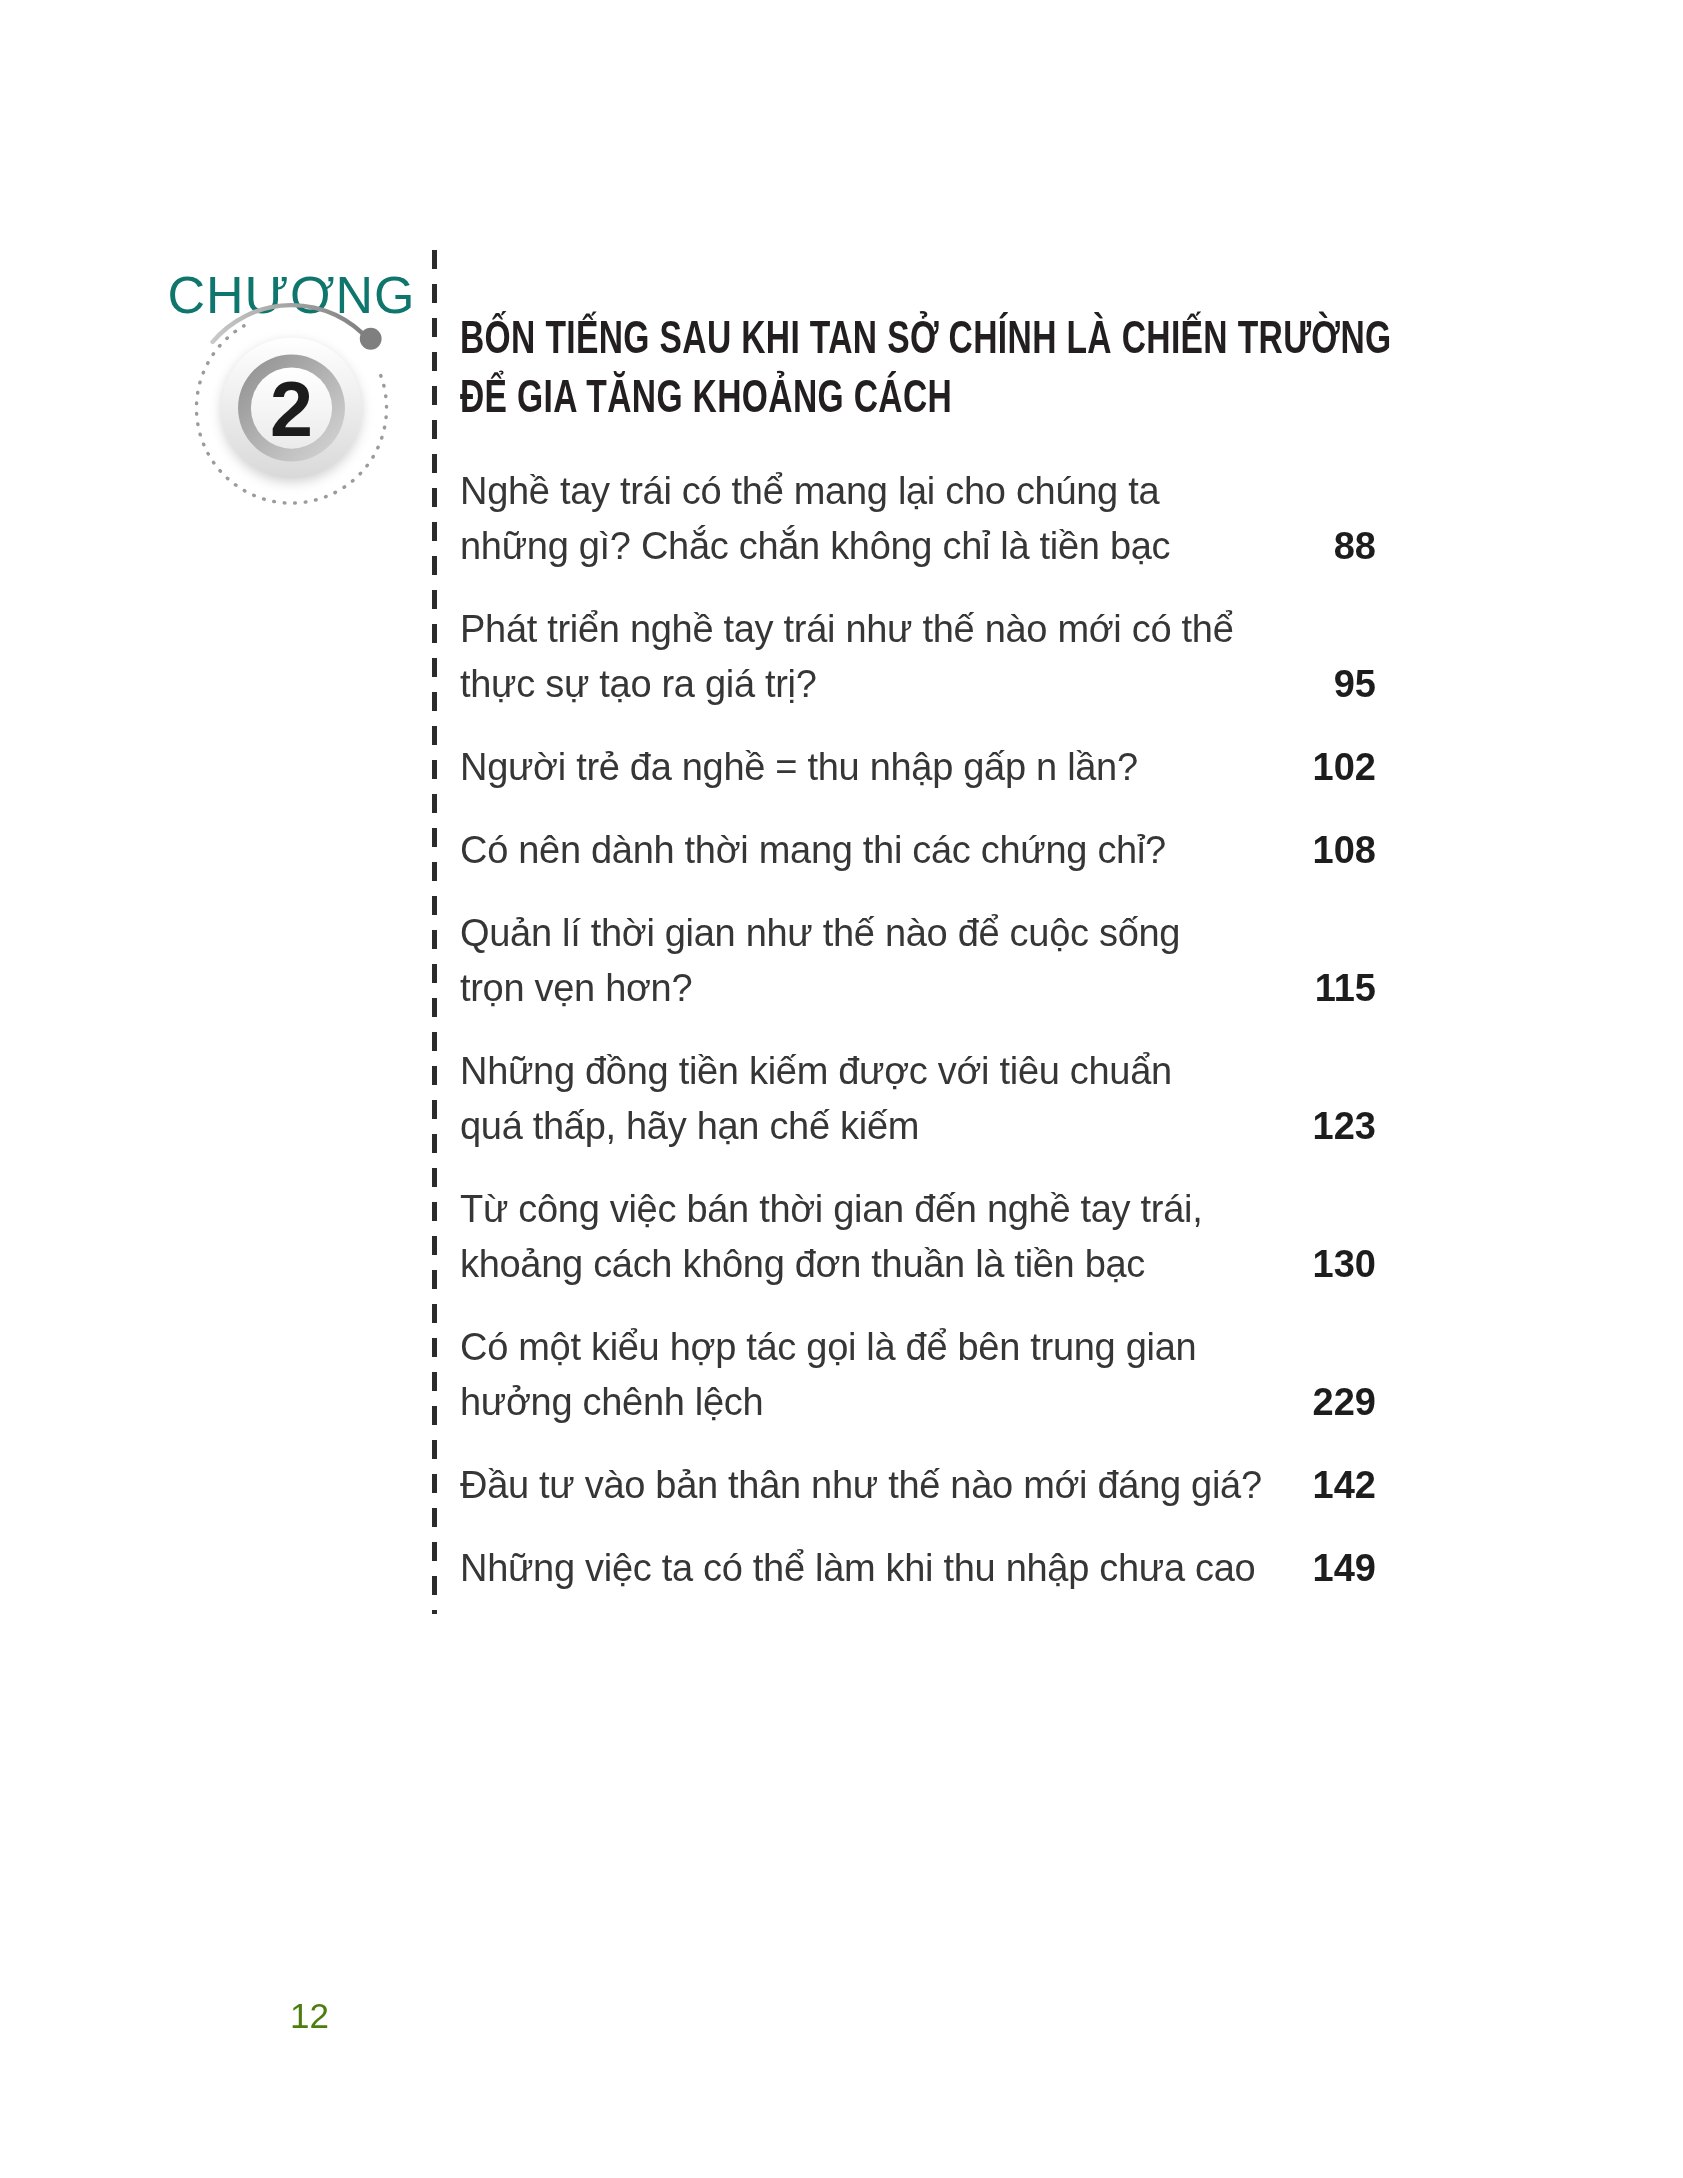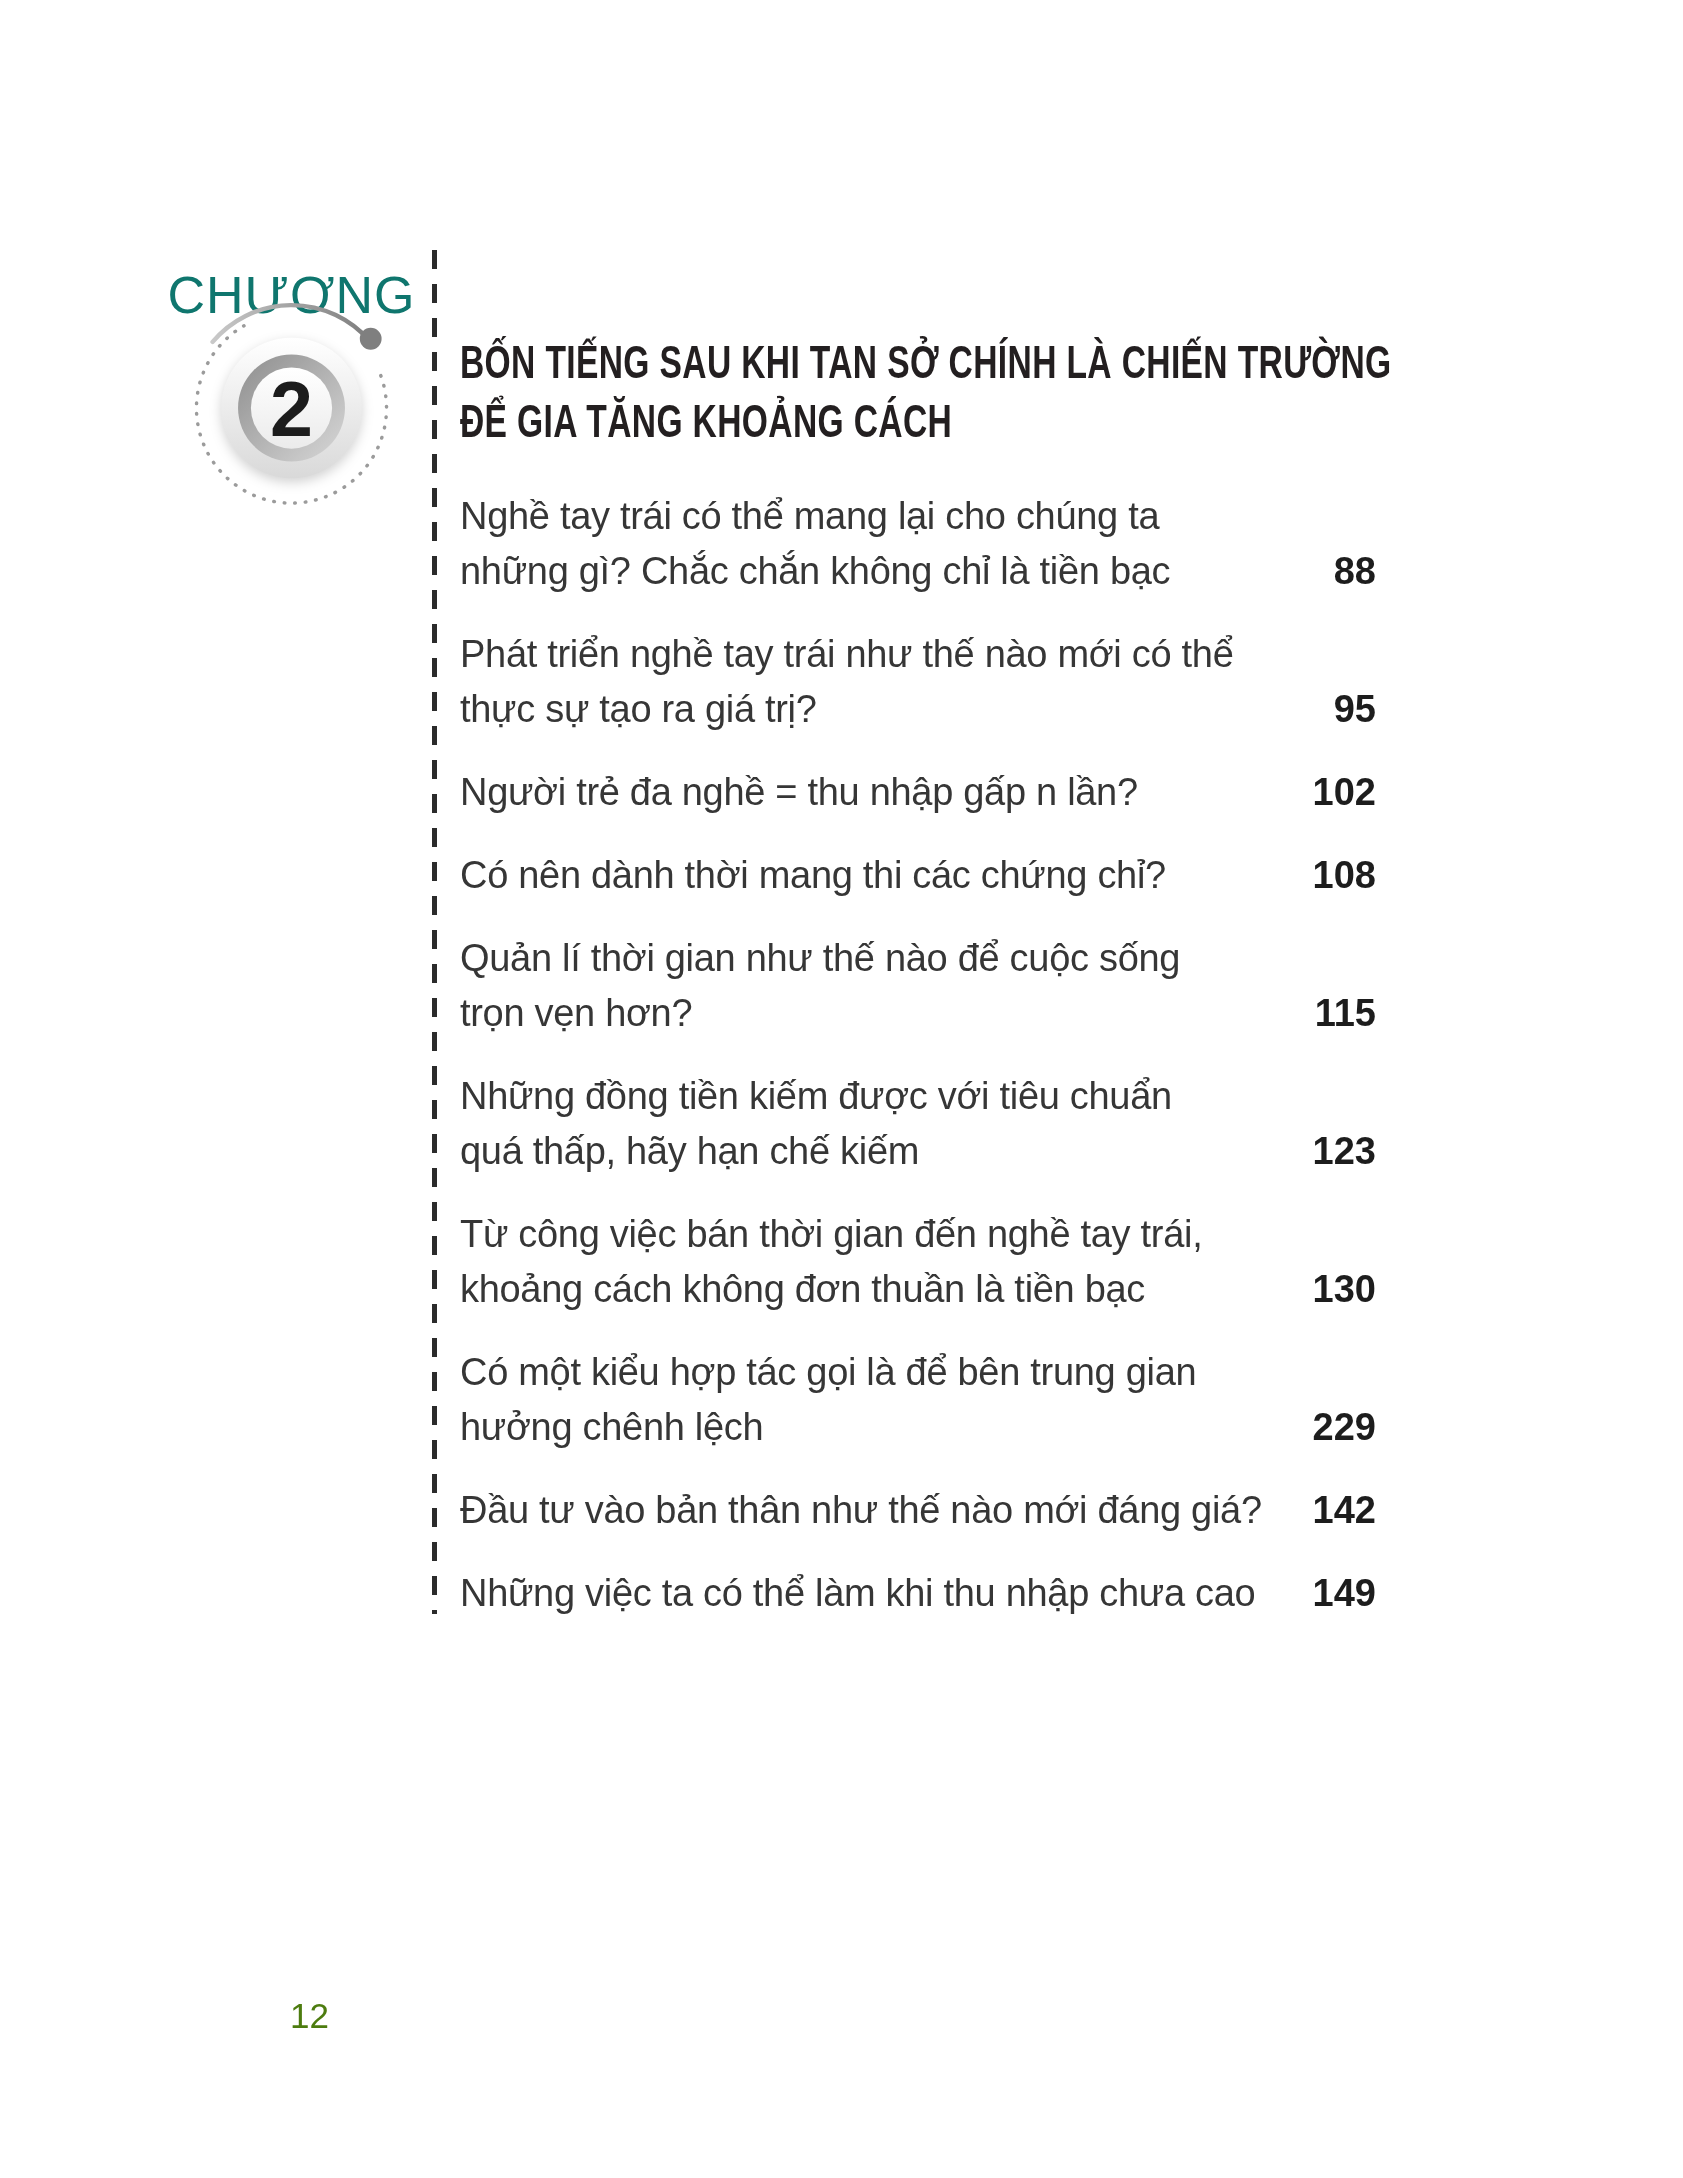--- a/index.html
+++ b/index.html
@@ -42,21 +42,21 @@
     background: repeating-linear-gradient(
       to bottom,
       #2b2b2b 0px, #2b2b2b 19px,
       transparent 19px, transparent 34px
     );
   }
 
   
   .content {
     position: absolute;
-    left: 460px; top: 333px;
+    left: 460px; top: 308px;
     width: 916px;
   }
   .title-block {
     transform: scaleX(0.73);
     transform-origin: left top;
     margin-bottom: 38px;
   }
   .title-line {
     white-space: nowrap;
     font-weight: bold;

